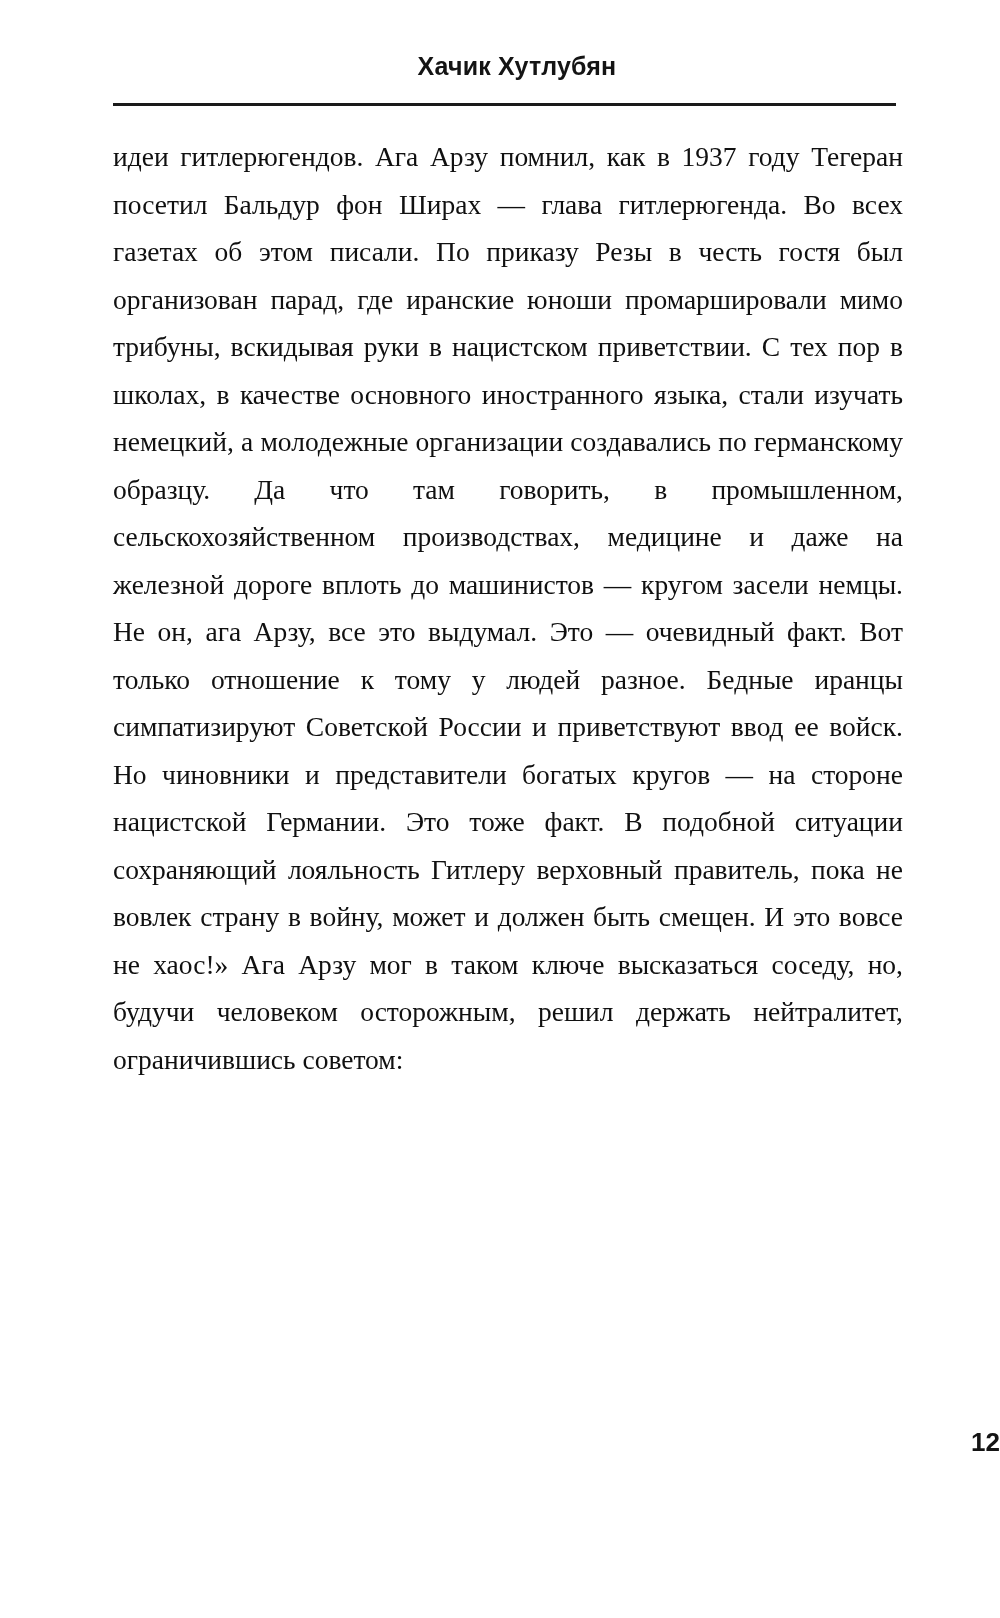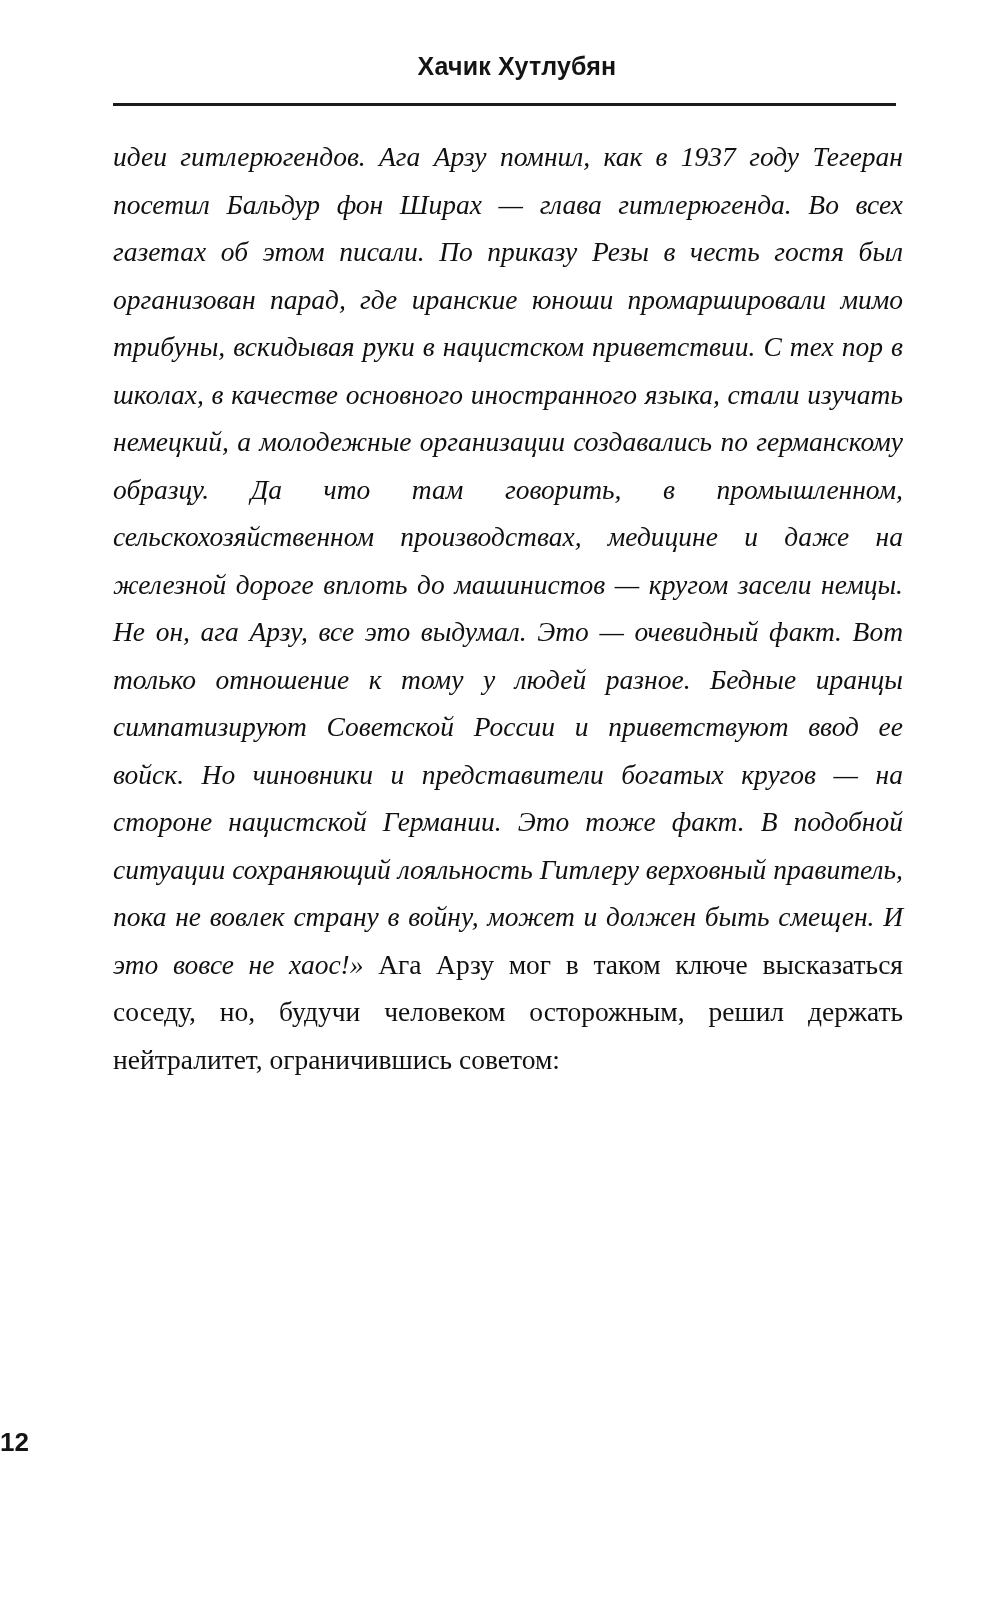--- a/index.html
+++ b/index.html
@@ -65,28 +65,27 @@
   p.indent {
     text-indent: 42px;
   }
   
   .flow {
     text-align: justify;
     font-size: 27.5px;
     line-height: 47.5px;
   }
   .flow .it {
-    font-style: italic;
   }
   .folio {
     position: absolute;
     bottom: 160px;
     left: 0;
     width: 1000px;
-    text-align: left;
+    text-align: right;
     font-family: "Liberation Sans", "DejaVu Sans", sans-serif;
     font-size: 26px;
     font-weight: 700;
     color: #141414;
   }
 </style>
 </head>
 <body>
 
 <div class="page">

